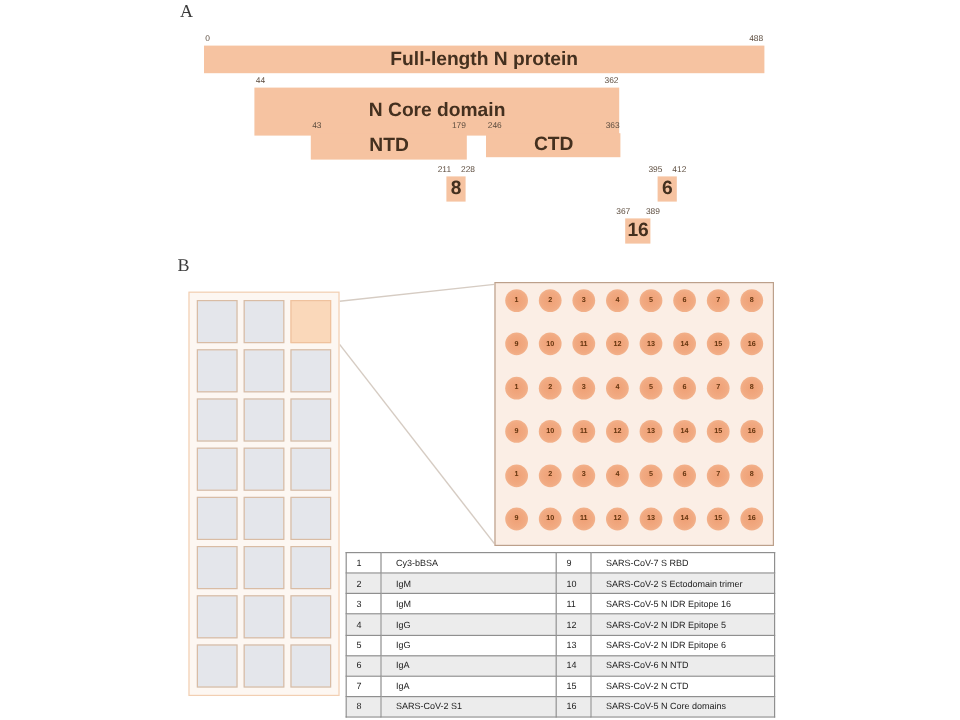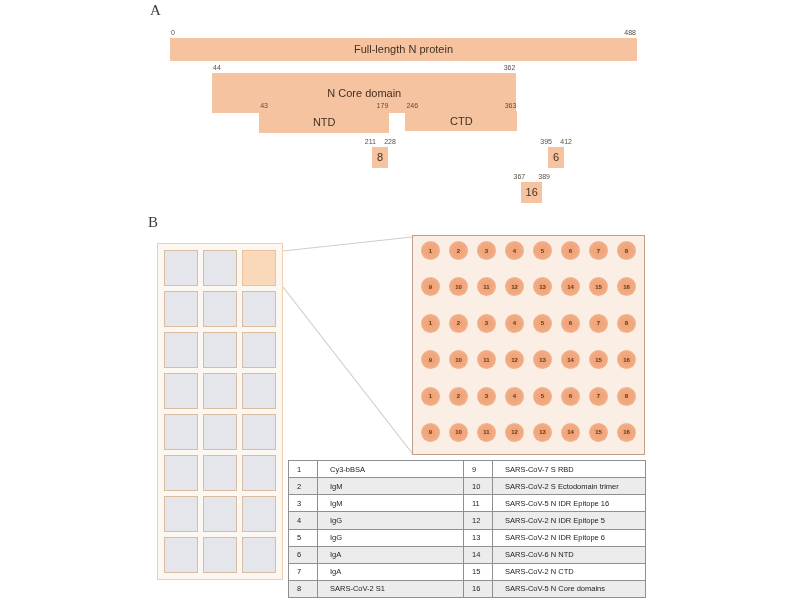--- a/index.html
+++ b/index.html
@@ -6,21 +6,21 @@
   html,body { width:800px; height:600px; background:#ffffff; font-family:"Liberation Sans",sans-serif; }
   .page { position:relative; width:800px; height:600px; background:#ffffff; overflow:hidden; }
 
   .panel-letter { position:absolute; font-family:"Liberation Serif",serif; font-size:15px; color:#3a3a3a; }
   #letterA { left:150px; top:2px; }
   #letterB { left:148px; top:214px; }
 
   
   #panelA-canvas { position:absolute; left:0; top:0; width:800px; height:215px; }
   .segment { position:absolute; background:#F6C3A1; display:flex; align-items:center; justify-content:center; }
-  .seg-label { font-weight:normal; font-size:11px; color:#44301f; line-height:1; white-space:nowrap; }
+  .seg-label { font-weight:bold; font-size:16px; color:#44301f; line-height:1; white-space:nowrap; }
   .seg-num { position:absolute; bottom:100%; margin-bottom:2px; font-size:7px; color:#5c4c3e; line-height:1; white-space:nowrap; }
   .segment.bar .seg-num.start { left:1px; }
   .segment.bar .seg-num.end   { right:1px; }
   .segment.box .seg-num.start { right:calc(100% - 4px); }
   .segment.box .seg-num.end   { left:calc(100% - 4px); }
 
   
   #slide-grid { position:absolute; left:157px; top:243px; width:126px; height:337px;
     background:#FDF7F2; border:1px solid #F2CFB2; padding:6px;
     display:grid; grid-template-columns:repeat(3,34px); grid-auto-rows:36px;

